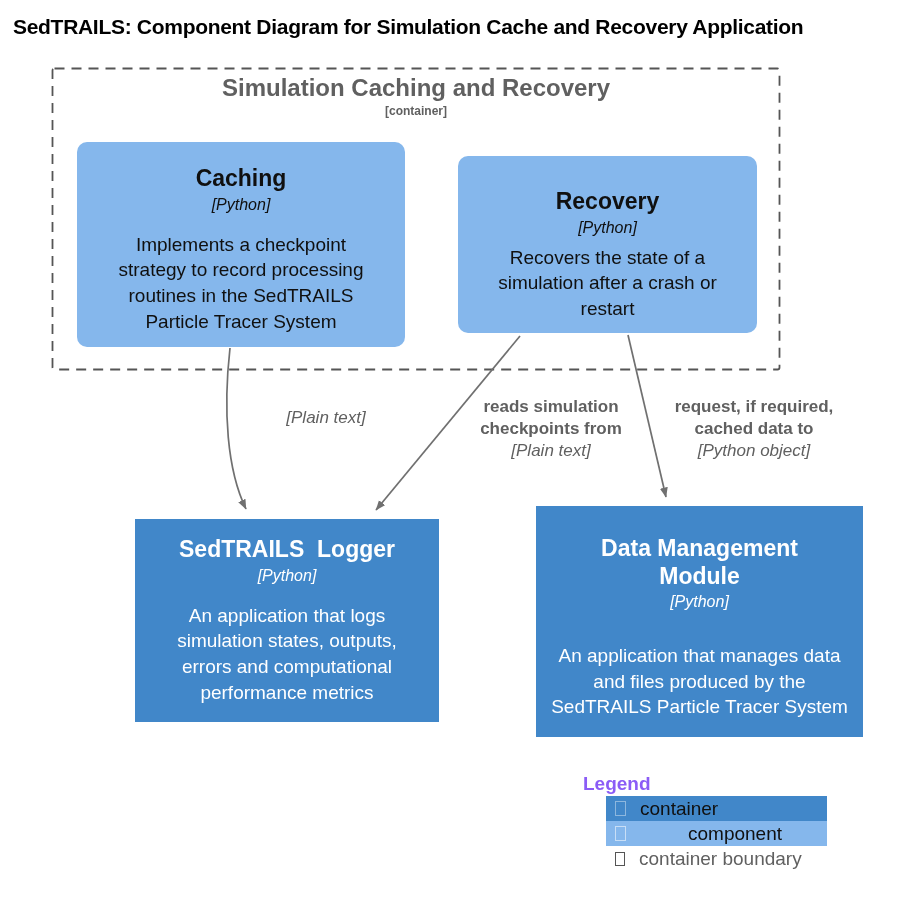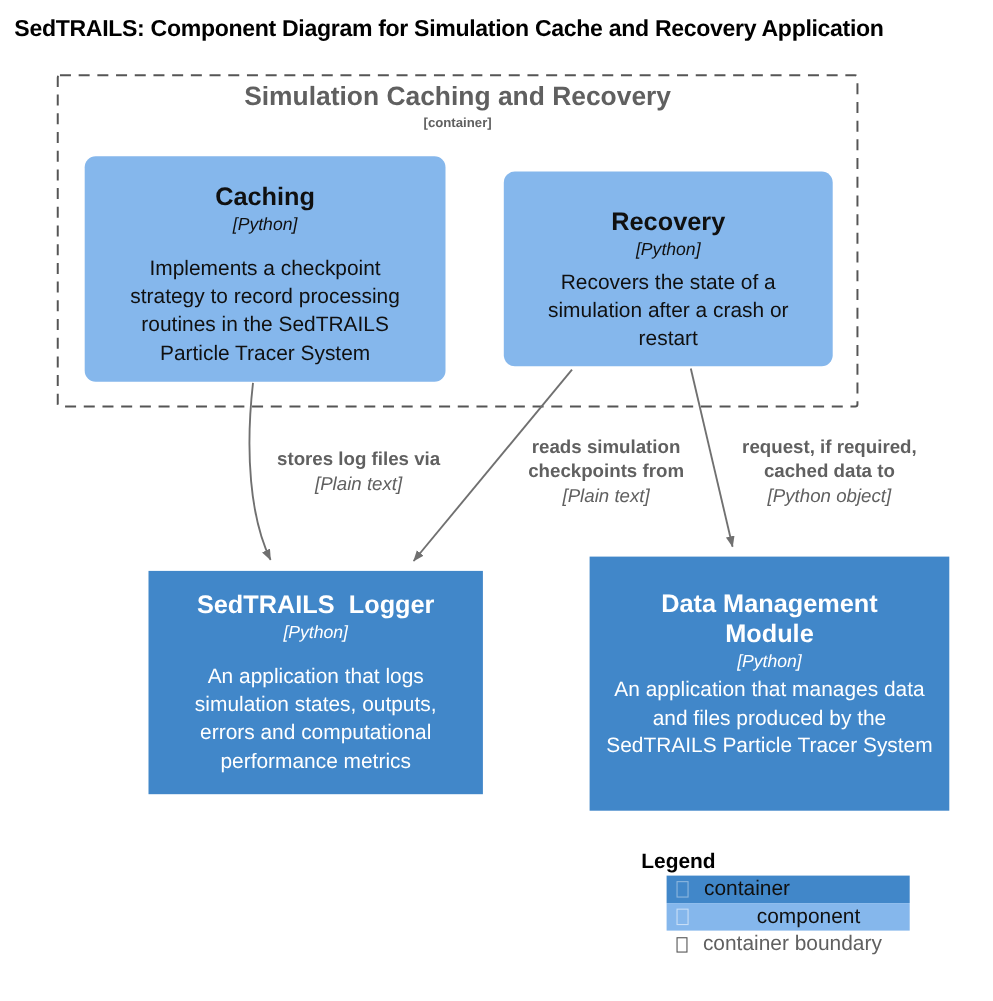--- a/index.html
+++ b/index.html
@@ -44,39 +44,39 @@
   }
 
   .node-caching{left:77px;top:142px;width:328px;height:205px;padding-top:23px;}
   .node-caching .n-desc{max-width:262px;}
   .node-recovery{left:458px;top:156px;width:299px;height:177px;padding-top:32px;}
   .node-recovery .n-desc{max-width:272px;margin-top:8px;}
   .node-logger{left:135px;top:519px;width:304px;height:203px;padding-top:17px;}
   .node-logger .n-desc{max-width:272px;}
   .node-dmm{left:536px;top:506px;width:327px;height:231px;padding-top:29px;}
   .node-dmm .n-title{max-width:235px;}
-  .node-dmm .n-desc{max-width:302px;margin-top:4px;}
+  .node-dmm .n-desc{max-width:302px;margin-top:32px;}
 
   .edge-label{
     position:absolute;text-align:center;color:var(--color-muted);
     font-size:17px;line-height:1.28;
   }
   .edge-label .e-text{font-weight:bold;}
   .edge-label .e-tech{font-style:italic;}
   .edge-label-1{left:216px;top:407px;width:220px;}
   .edge-label-2{left:458px;top:396px;width:186px;}
   .edge-label-3{left:650px;top:396px;width:208px;}
 
   svg.overlay{position:absolute;left:0;top:0;width:903px;height:910px;pointer-events:none;}
   .boundary-rect{fill:none;stroke:var(--color-boundary);stroke-width:1.8;stroke-dasharray:10 7;}
   .edge-line{fill:none;stroke:var(--color-edge);stroke-width:1.7;}
   .arrow-head{fill:var(--color-edge);stroke:none;}
 
   .legend-title{
-    position:absolute;left:583px;top:773px;font-size:19px;font-weight:bold;color:#000000;
+    position:absolute;left:583px;top:773px;font-size:19px;font-weight:bold;color:#8b5cf6;
   }
   .legend-rows{position:absolute;left:582px;top:796px;width:245px;padding-left:24px;}
   .legend-row{
     display:flex;align-items:center;height:25px;padding-left:9px;
     font-size:19px;color:#101010;
   }
   .legend-row .swatch{
     display:inline-block;width:11px;height:15px;margin-right:14px;
     border:1.5px solid transparent;flex:none;
   }
@@ -117,21 +117,20 @@
     <div class="n-desc">Implements a checkpoint strategy to record processing routines in the SedTRAILS Particle Tracer System</div>
   </div>
 
   <div class="node component node-recovery">
     <div class="n-title">Recovery</div>
     <div class="n-tech">[Python]</div>
     <div class="n-desc">Recovers the state of a simulation after a crash or restart</div>
   </div>
 
   <div class="edge-label edge-label-1">
-    <div class="e-text">stores log files via</div>
     <div class="e-tech">[Plain text]</div>
   </div>
   <div class="edge-label edge-label-2">
     <div class="e-text">reads simulation checkpoints from</div>
     <div class="e-tech">[Plain text]</div>
   </div>
   <div class="edge-label edge-label-3">
     <div class="e-text">request, if required, cached data to</div>
     <div class="e-tech">[Python object]</div>
   </div>

